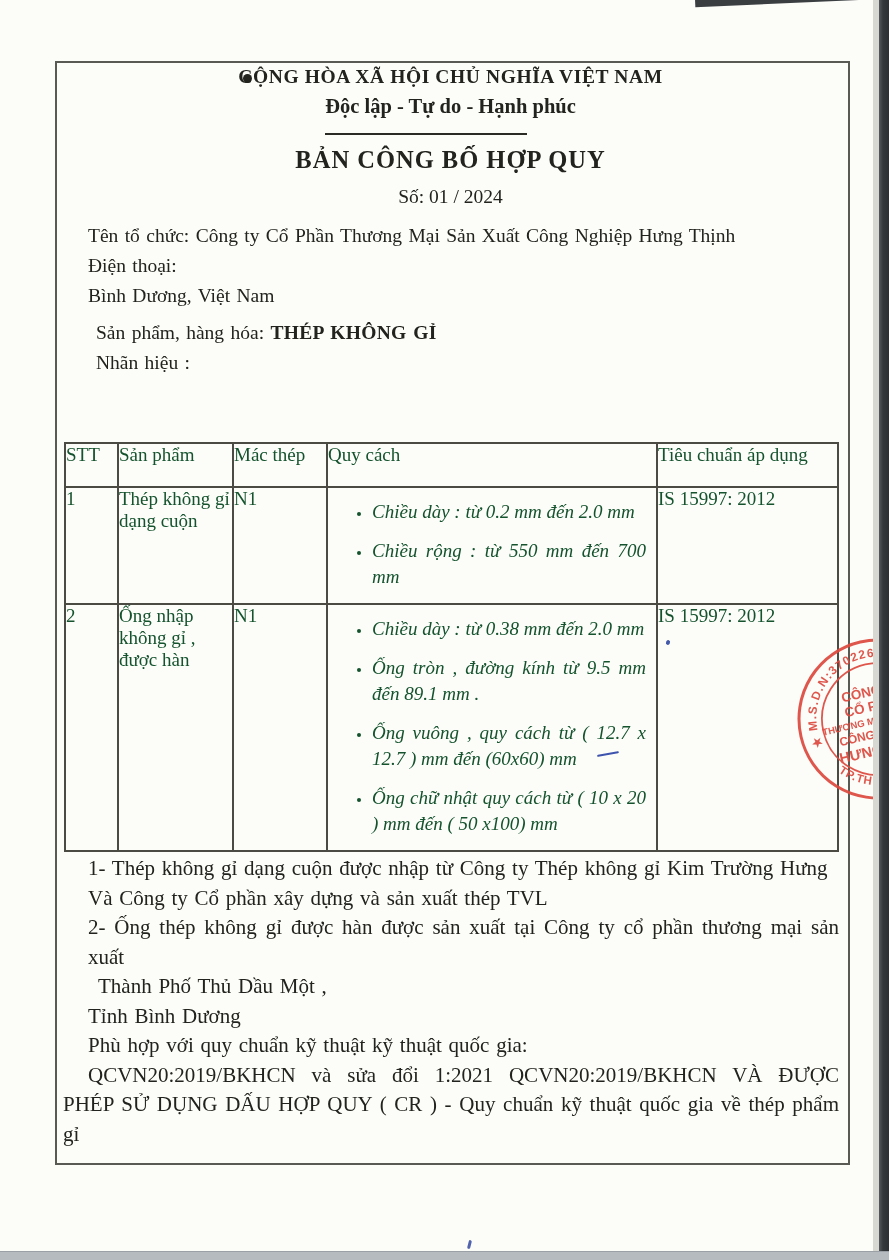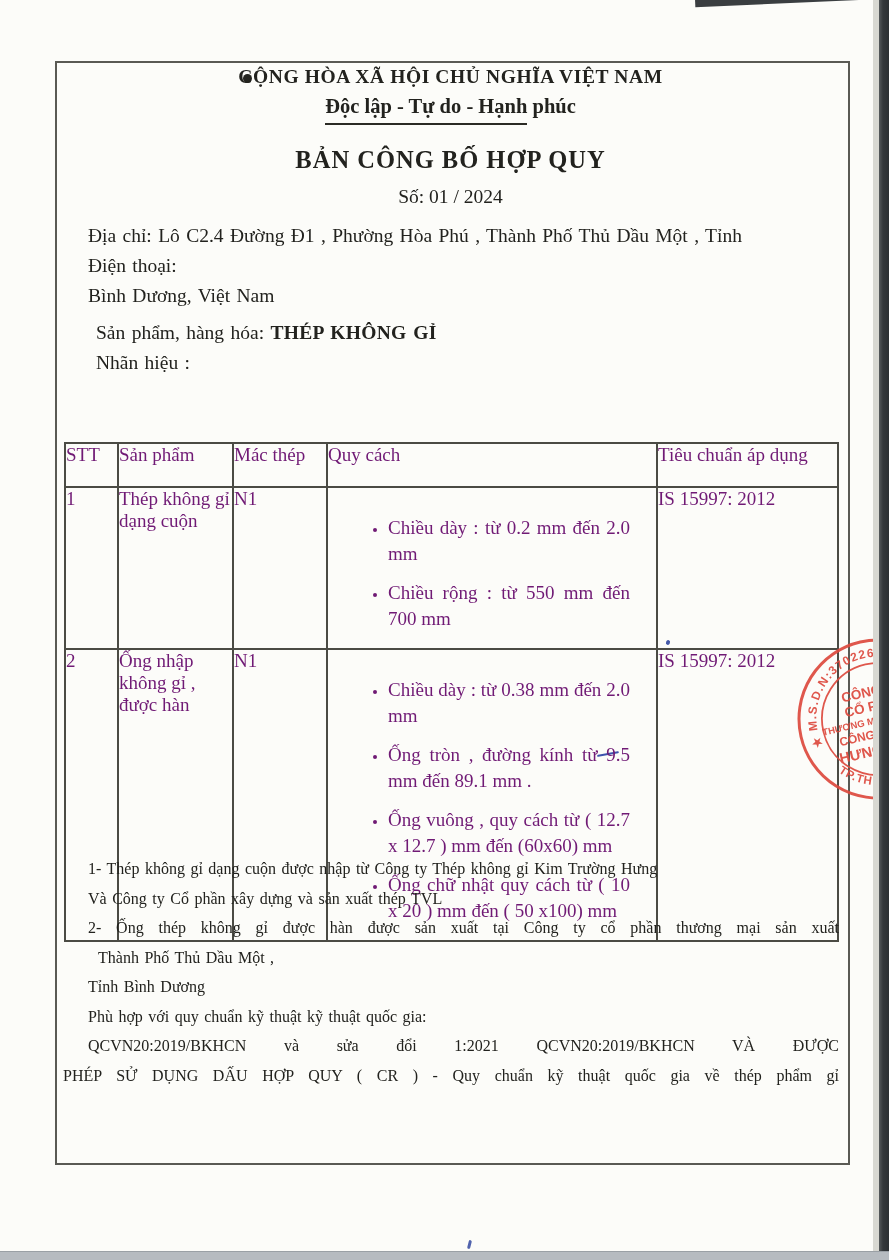--- a/index.html
+++ b/index.html
@@ -18,52 +18,52 @@
   .page-border{position:absolute;left:55px;top:61px;width:791px;height:1100px;border:2px solid #5a5a54;}
   .ink-dot{position:absolute;left:243px;top:74px;width:9px;height:9px;border-radius:50%;background:#24241f;}
   .pen-dash{position:absolute;left:597px;top:753px;width:22px;height:2px;background:#3d53ad;transform:rotate(-10deg);border-radius:2px;}
   .pen-dot-1{position:absolute;left:666px;top:640px;width:4px;height:5px;background:#4459a9;border-radius:50%;transform:rotate(20deg);}
   .pen-dot-2{position:absolute;left:468px;top:1240px;width:3px;height:9px;background:#5163ad;transform:rotate(14deg);border-radius:2px;}
 
   
   .natl-line1{position:absolute;left:55px;top:66px;width:791px;text-align:center;
     font-size:19.5px;font-weight:bold;letter-spacing:.6px;}
   .motto{position:absolute;left:55px;top:95px;width:791px;text-align:center;font-size:20.5px;font-weight:bold;}
-  .motto .u{border-bottom:2.5px solid #2b2b25;padding-bottom:6px;}
+  .motto .u{border-bottom:2.5px solid #2b2b25;padding-bottom:16px;}
   .doc-title{position:absolute;left:55px;top:146px;width:791px;text-align:center;
     font-size:24.5px;font-weight:bold;letter-spacing:1px;}
   .doc-number{position:absolute;left:55px;top:186px;width:791px;text-align:center;font-size:19.5px;}
 
   
   .info{position:absolute;left:63px;top:221px;width:776px;font-size:19.5px;line-height:30px;word-spacing:1.5px;}
   .info .ln{padding-left:25px;}
   .info .ln2{padding-left:33px;}
   .info .gap{height:7px;}
   b.prod{letter-spacing:.3px;}
 
   
   table.spec{position:absolute;left:64px;top:442px;border-collapse:collapse;table-layout:fixed;
-    font-size:19px;color:#701a75;}
+    font-size:19px;color:#14532d;}
   table.spec td,table.spec th{border:2px solid #4b4b44;vertical-align:top;padding:0;font-weight:normal;text-align:left;}
   col.c1{width:53px;}col.c2{width:115px;}col.c3{width:94px;}col.c4{width:330px;}col.c5{width:181px;}
   tr.hd{height:44px;}
   tr.r1{height:100px;}
   tr.r2{height:230px;}
   .th-pad{padding:9px 6px 0 11px;}
   .th-stt{padding:9px 0 0 0;text-align:center;}
   .cell-stt{padding:10px 0 0 0;text-align:center;}
   .cell-prod{padding:10px 9px 0 11px;text-align:justify;margin-top:8px;}
   .cell-grade{padding:10px 0 0 0;text-align:center;}
   .cell-std{padding:11px 6px 0 12px;}
-  ul.specs{margin:16px;padding:2px 10px 0 44px;}
+  ul.specs{margin:0;padding:2px 10px 0 44px;font-style:italic;}
   ul.specs li{margin:9px 0 13px 0;line-height:26px;text-align:justify;}
   ul.specs li::marker{font-size:14px;}
 
   
-  .notes{position:absolute;left:63px;top:854px;width:776px;font-size:16px;line-height:29.5px;word-spacing:1.5px;}
+  .notes{position:absolute;left:63px;top:854px;width:776px;font-size:21px;line-height:29.5px;word-spacing:1.5px;}
   .notes .n1{padding-left:25px;}
   .notes .n2a{padding-left:25px;text-align:justify;text-align-last:justify;}
   .notes .n2b{padding-left:35px;text-align:justify;text-align-last:justify;}
   .notes .n2c{padding-left:35px;}
   .notes .reg1{text-align:justify;text-align-last:justify;text-indent:25px;}
   .notes .reg2{text-align:justify;text-align-last:justify;}
 
   
   .stamp{position:absolute;left:780px;top:628px;width:185px;height:190px;opacity:.92;}
 </style>
@@ -76,21 +76,21 @@
 <div class="pen-dot-1"></div>
 <div class="pen-dot-2"></div>
 
 <div class="natl-line1">CỘNG HÒA XÃ HỘI CHỦ NGHĨA VIỆT NAM</div>
 <div class="motto"><span class="u">Độc lập - Tự do - Hạnh</span><span> phúc</span></div>
 
 <div class="doc-title">BẢN CÔNG BỐ HỢP QUY</div>
 <div class="doc-number">Số: 01 / 2024</div>
 
 <div class="info">
-  <div class="ln">Địa chỉ: Lô C2.4 Đường Đ1 , Phường Hòa Phú , Thành Phố Thủ Dầu Một , Tỉnh</div>
+  <div class="ln">Tên tổ chức: Công ty Cổ Phần Thương Mại Sản Xuất Công Nghiệp Hưng Thịnh</div>
   <div class="ln">Điện thoại:</div>
   <div class="ln">Bình Dương, Việt Nam</div>
   <div class="gap"></div>
   <div class="ln2"><span>Sản phẩm, hàng hóa: </span><b class="prod">THÉP KHÔNG GỈ</b></div>
   <div class="ln2">Nhãn hiệu :</div>
 </div>
 
 <table class="spec">
   <colgroup>
       <col class="c1">

